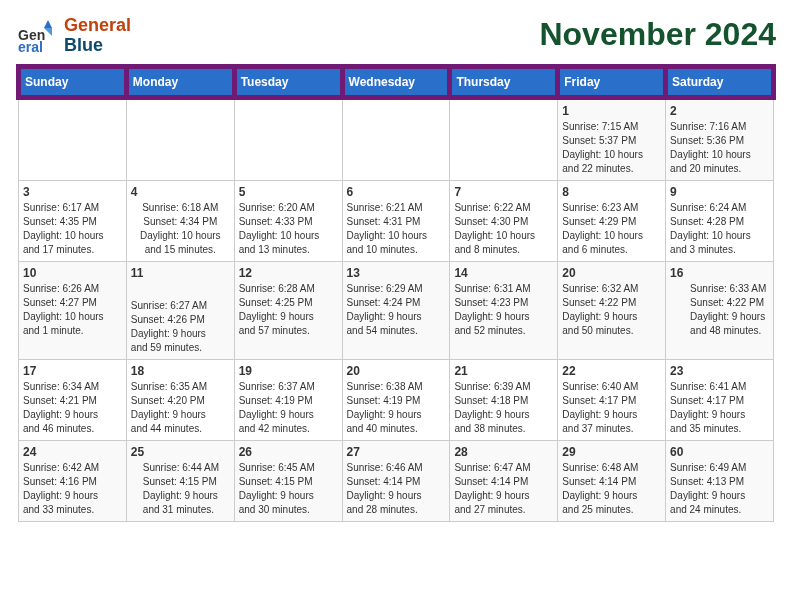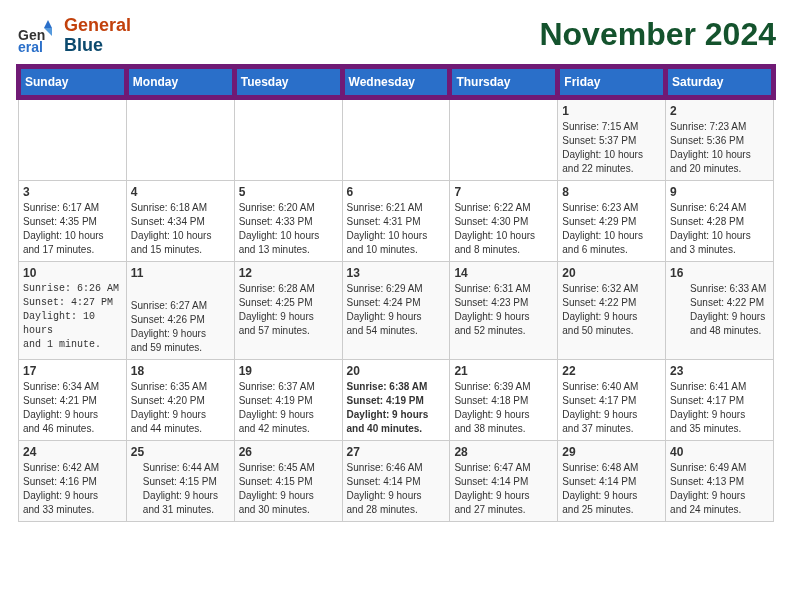--- a/index.html
+++ b/index.html
@@ -130,37 +130,37 @@
         <td class="empty-cell"></td>
         <td>
           <span class="day-number">1</span>
           <div class="day-info" style="white-space: pre-line;">Sunrise: 7:15 AM
 Sunset: 5:37 PM
 Daylight: 10 hours
 and 22 minutes.</div>
         </td>
         <td>
           <span class="day-number">2</span>
-          <div class="day-info" style="white-space: pre-line;">Sunrise: 7:23 AM
+          <div class="day-info" style="white-space: pre-line;">Sunrise: 7:16 AM
 Sunset: 5:36 PM
 Daylight: 10 hours
 and 20 minutes.</div>
         </td>
       </tr>
       <tr>
         <td>
           <span class="day-number">3</span>
           <div class="day-info" style="white-space: pre-line;">Sunrise: 6:17 AM
 Sunset: 4:35 PM
 Daylight: 10 hours
 and 17 minutes.</div>
         </td>
         <td>
           <span class="day-number">4</span>
-          <div class="day-info" style="white-space: pre-line;">Sunrise: 6:18 AM
+          <div class="day-info" style="white-space: pre-line; text-align: center;">Sunrise: 6:18 AM
 Sunset: 4:34 PM
 Daylight: 10 hours
 and 15 minutes.</div>
         </td>
         <td>
           <span class="day-number">5</span>
           <div class="day-info" style="white-space: pre-line;">Sunrise: 6:20 AM
 Sunset: 4:33 PM
 Daylight: 10 hours
 and 13 minutes.</div>
@@ -190,21 +190,21 @@
           <span class="day-number">9</span>
           <div class="day-info" style="white-space: pre-line;">Sunrise: 6:24 AM
 Sunset: 4:28 PM
 Daylight: 10 hours
 and 3 minutes.</div>
         </td>
       </tr>
       <tr>
         <td>
           <span class="day-number">10</span>
-          <div class="day-info" style="white-space: pre-line; font-family: Liberation Mono, monospace;">Sunrise: 6:26 AM
+          <div class="day-info" style="white-space: pre-line;">Sunrise: 6:26 AM
 Sunset: 4:27 PM
 Daylight: 10 hours
 and 1 minute.</div>
         </td>
         <td>
           <span class="day-number">11</span>
           <div class="day-info" style="white-space: pre-line; margin-top: 19px;">Sunrise: 6:27 AM
 Sunset: 4:26 PM
 Daylight: 9 hours
 and 59 minutes.</div>
@@ -262,21 +262,21 @@
         </td>
         <td>
           <span class="day-number">19</span>
           <div class="day-info" style="white-space: pre-line;">Sunrise: 6:37 AM
 Sunset: 4:19 PM
 Daylight: 9 hours
 and 42 minutes.</div>
         </td>
         <td>
           <span class="day-number">20</span>
-          <div class="day-info" style="white-space: pre-line; font-weight: bold;">Sunrise: 6:38 AM
+          <div class="day-info" style="white-space: pre-line;">Sunrise: 6:38 AM
 Sunset: 4:19 PM
 Daylight: 9 hours
 and 40 minutes.</div>
         </td>
         <td>
           <span class="day-number">21</span>
           <div class="day-info" style="white-space: pre-line;">Sunrise: 6:39 AM
 Sunset: 4:18 PM
 Daylight: 9 hours
 and 38 minutes.</div>
@@ -333,21 +333,21 @@
 and 27 minutes.</div>
         </td>
         <td>
           <span class="day-number">29</span>
           <div class="day-info" style="white-space: pre-line;">Sunrise: 6:48 AM
 Sunset: 4:14 PM
 Daylight: 9 hours
 and 25 minutes.</div>
         </td>
         <td>
-          <span class="day-number">40</span>
+          <span class="day-number">60</span>
           <div class="day-info" style="white-space: pre-line;">Sunrise: 6:49 AM
 Sunset: 4:13 PM
 Daylight: 9 hours
 and 24 minutes.</div>
         </td>
       </tr>
     </tbody>
 </table>
 
 </body></html>

